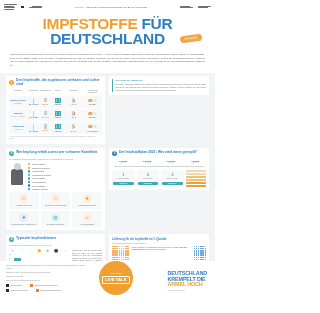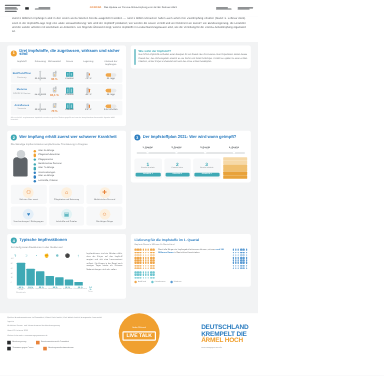--- a/index.html
+++ b/index.html
@@ -385,20 +385,29 @@
         <div class="logo-line w2"></div>
         <div class="logo-line w1"></div>
       </div>
       <div class="logo-block">
         <div class="logo-line w1"></div>
         <div class="logo-line w2"></div>
       </div>
     </div>
   </div>
 
+  <div class="titlewrap">
+    <div class="title">
+      <span>IMPFSTOFFE </span><span class="blue">FÜR</span><br>
+      <span class="blue">DEUTSCHLAND</span>
+    </div>
+    <div class="badge">
+      <span>PFLASTER</span>
+    </div>
+  </div>
 
   <div class="intro">
     <p>Rund 2 Millionen Impfungen sind in den ersten sechs Wochen bereits ausgeliefert worden — rund 1 Million Menschen haben auch schon ihre Zweitimpfung erhalten (Stand: 3. Februar 2021). Doch in der Impfstoff-Frage liegt eine akute Herausforderung: Wie wird der Impfstoff produziert, wie werden die Dosen verteilt und wer bekommt sie zuerst? Die Bundesregierung, die Hersteller und die Länder arbeiten mit Hochdruck an Antworten. Die folgende Übersicht zeigt, welche Impfstoffe in Deutschland zugelassen sind, wie die Verteilung für die Corona-Schutzimpfung organisiert ist.</p>
   </div>
 
   <div class="body">
 
     <div class="row">
       <div class="col col-l">
         <div class="panel">

